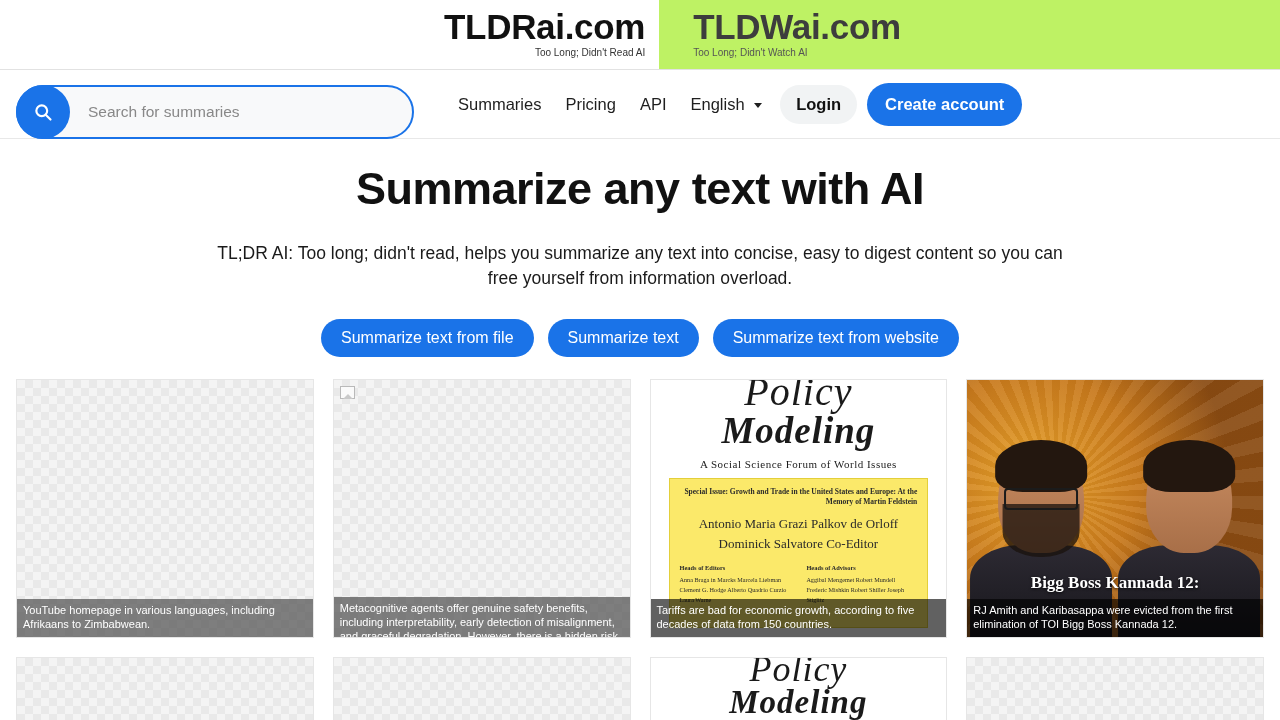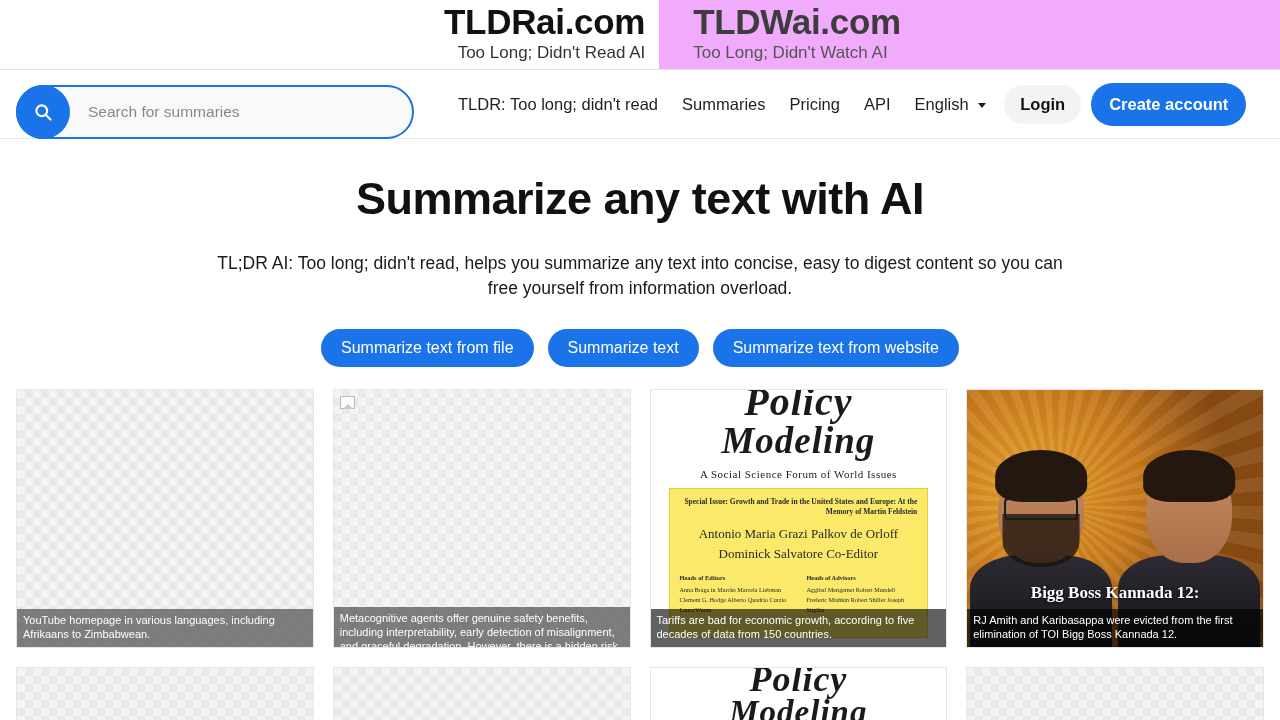--- a/index.html
+++ b/index.html
@@ -22,24 +22,24 @@
   .brand-spacer { flex: 0 0 430px; }
   .brand-tab {
     padding: 4px 14px 6px 14px;
     display: flex;
     flex-direction: column;
     align-items: flex-end;
     justify-content: center;
     cursor: pointer;
   }
   .brand-tab.active { background: #ffffff; }
-  .brand-tab.inactive { background: #f0abfc; flex: 1; align-items: flex-start; padding-left: 34px; }
+  .brand-tab.inactive { background: #bef264; flex: 1; align-items: flex-start; padding-left: 34px; }
   .brand-title { font-size: 35px; font-weight: bold; letter-spacing: -0.3px; line-height: 1.05; }
   .brand-title.muted { color: #3d3d3d; }
-  .brand-sub { font-size: 17px; color: #333; margin-top: 2px; }
+  .brand-sub { font-size: 10px; color: #333; margin-top: 2px; }
   .brand-sub.muted { color: #555; }
 
   
   .navbar {
     height: 69px;
     display: flex;
     align-items: center;
     padding: 0 16px;
     border-bottom: 1px solid #e8e8e8;
     background: #fff;
@@ -117,21 +117,21 @@
     border-radius: 22px;
     padding: 12px 18px;
     margin-left: 10px;
     cursor: pointer;
     white-space: nowrap;
   }
 
   
   .hero { padding-top: 24px; text-align: center; }
   .hero h1 {
-    margin: 10px;
+    margin: 0;
     font-size: 45px;
     font-weight: bold;
     letter-spacing: -0.5px;
   }
   .hero p {
     margin: 26px auto 0 auto;
     max-width: 880px;
     font-size: 17.5px;
     line-height: 1.45;
     color: #1a1a1a;
@@ -206,21 +206,21 @@
   }
   .caption.dark { background: rgba(0,0,0,0.62); }
 
   
   .journal { position: absolute; inset: 0; background: #ffffff; }
   .journal .jtitle {
     font-family: "Liberation Serif", serif;
     text-align: center;
     color: #1a1a1a;
   }
-  .journal .j1 { font-size: 40px; font-style: italic; font-weight: bold; margin-top: -12px; letter-spacing: 1px; }
+  .journal .j1 { font-size: 40px; font-style: italic; font-weight: normal; margin-top: -12px; letter-spacing: 1px; }
   .journal .j2 { font-size: 37px; font-style: italic; font-weight: bold; margin-top: -6px; letter-spacing: 1px; }
   .journal .j3 { font-size: 11px; margin-top: 6px; letter-spacing: 0.5px; }
   .journal .jbox {
     margin: 8px 18px 0 18px;
     background: #fbe96a;
     border: 1px solid #e3cf3a;
     height: 150px;
     padding: 8px 10px;
     font-family: "Liberation Serif", serif;
     color: #2a2a2a;
@@ -333,21 +333,20 @@
       <span>
         <svg width="20" height="20" viewBox="0 0 24 24" fill="none" stroke="#ffffff" stroke-width="2.6" stroke-linecap="round">
           <circle cx="10.5" cy="10.5" r="6.5"></circle>
           <line x1="15.5" y1="15.5" x2="21" y2="21"></line>
         </svg>
       </span>
     </button>
   </div>
 
   <div class="navlinks">
-    <div class="navlink">TLDR: Too long; didn't read</div>
     <div class="navlink">Summaries</div>
     <div class="navlink">Pricing</div>
     <div class="navlink">API</div>
     <div class="navlink">
       <span>English</span>
       <span class="caret"></span>
     </div>
     <button class="login-btn">Login</button>
     <button class="create-btn">Create account</button>
   </div>

